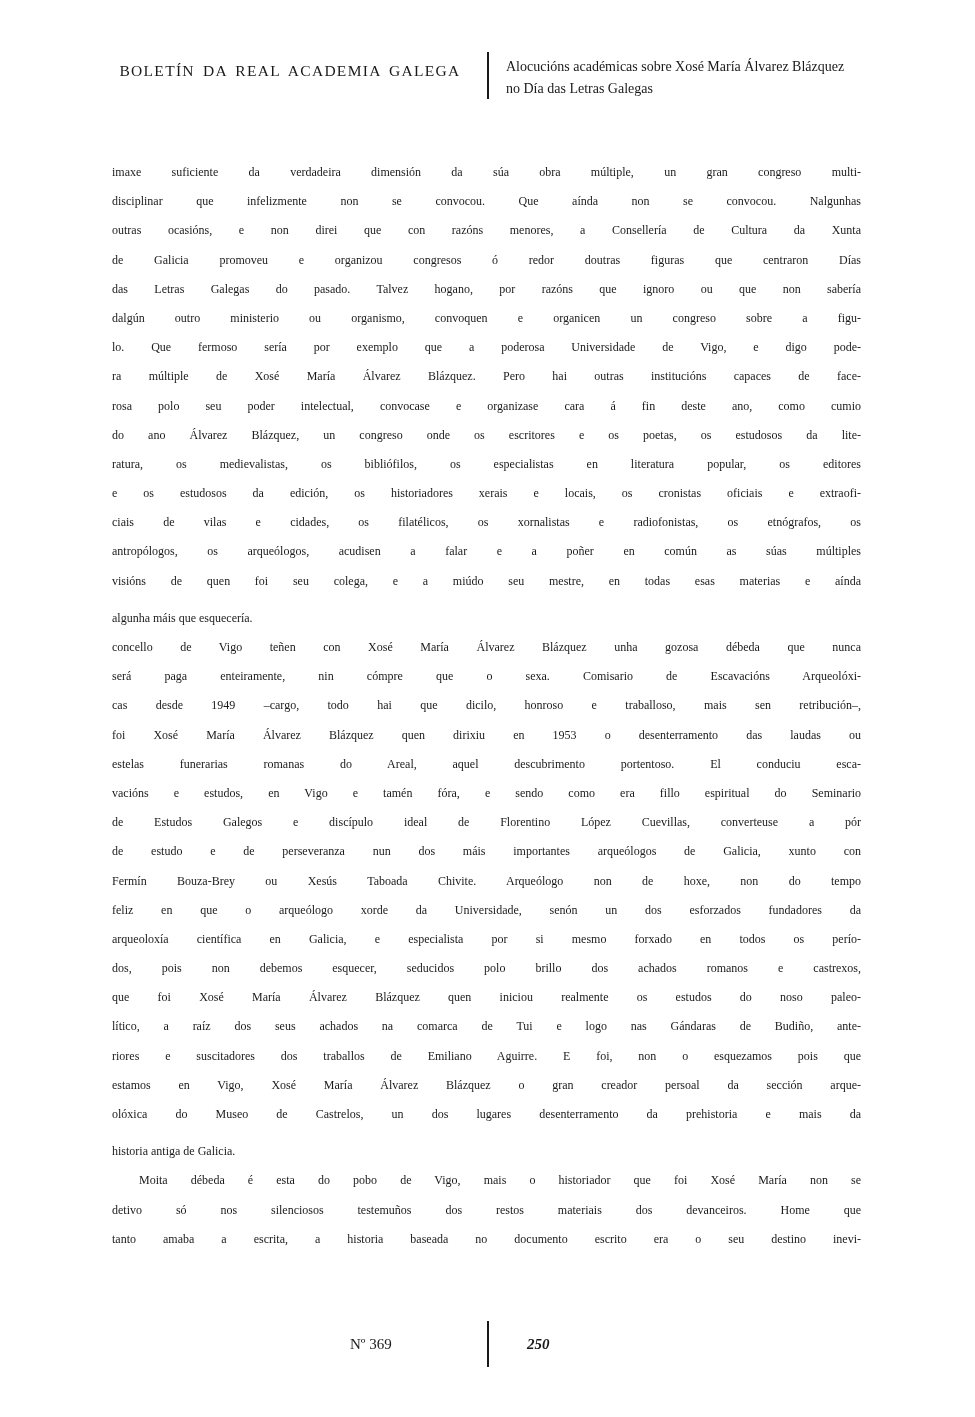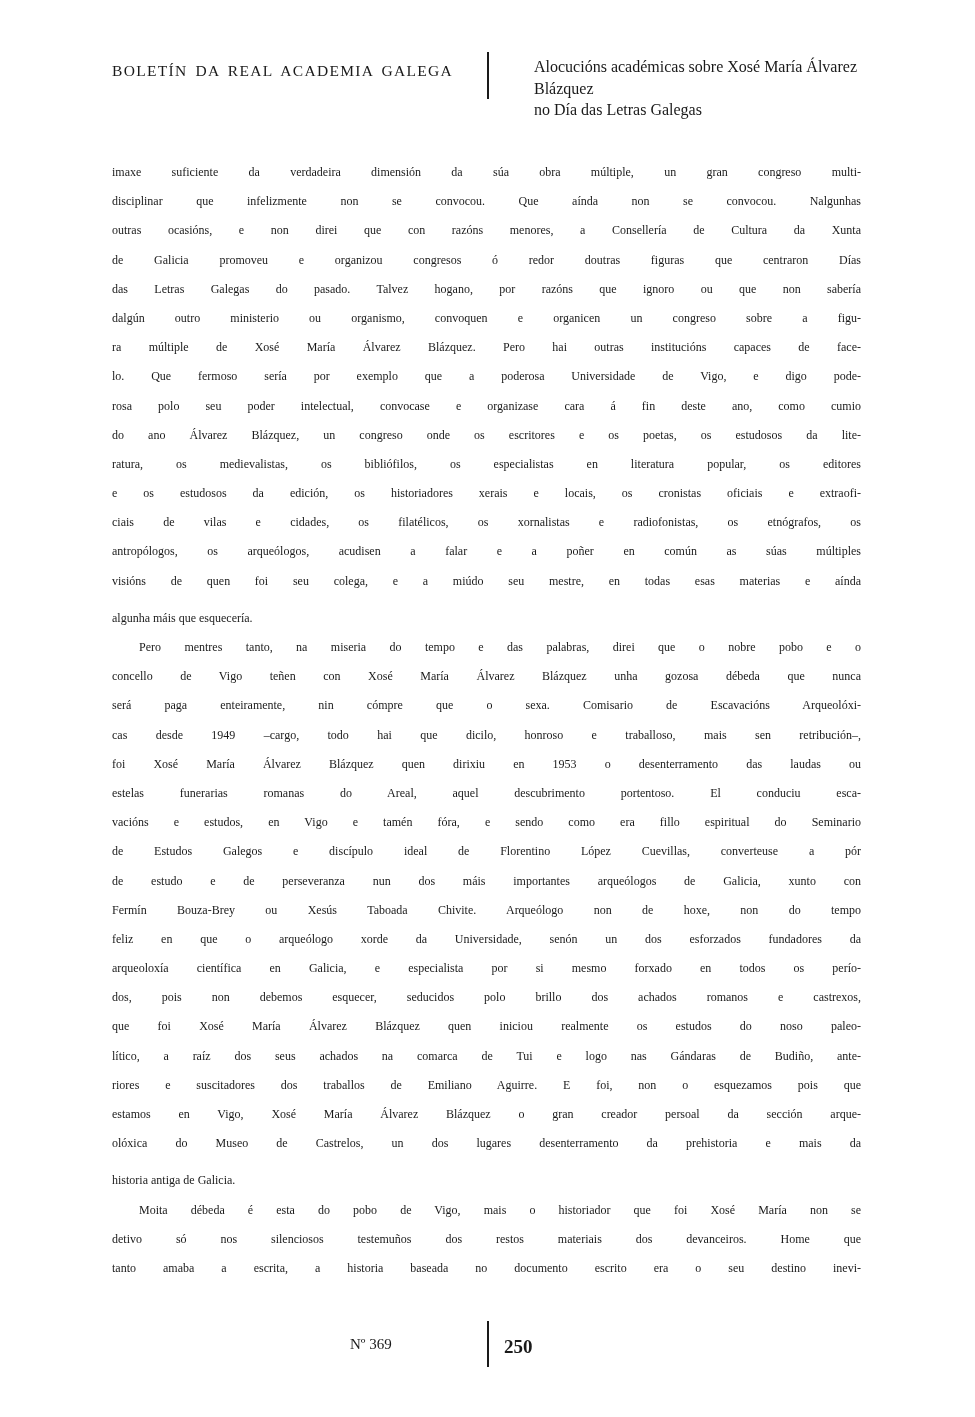--- a/index.html
+++ b/index.html
@@ -12,40 +12,39 @@
     font-family: "Liberation Serif", serif;
     color: #1a1a1a;
     overflow: hidden;
   }
   
   .header-left {
     position: absolute;
     left: 112px;
     top: 62px;
     width: 356px;
-    text-align: left;
+    text-align: center;
     font-size: 15.5px;
     letter-spacing: 1.3px;
     word-spacing: 3px;
     white-space: nowrap;
   }
   .vrule {
     position: absolute;
     width: 1.5px;
     background: #1a1a1a;
   }
   .header-rule { left: 487px; top: 52px; height: 47px; }
   .header-right {
     position: absolute;
     left: 506px;
     top: 56px;
     width: 370px;
-    font-size: 16px;
+    font-size: 14px;
     line-height: 21.5px;
-    margin-left: 28px;
   }
   
   .body-text {
     position: absolute;
     left: 112px;
     top: 158px;
     width: 749px;
     font-size: 12px;
     line-height: 29.2px;
   }
@@ -62,24 +61,25 @@
     position: absolute;
     left: 350px;
     top: 1336px;
     width: 118px;
     text-align: left;
     font-size: 15px;
   }
   .footer-rule { left: 487px; top: 1321px; height: 46px; }
   .footer-page {
     position: absolute;
-    left: 504px;
+    left: 527px;
     top: 1336px;
-    font-size: 19px;
+    font-size: 15px;
     font-weight: bold;
+    font-style: italic;
   }
 </style>
 </head>
 <body>
 
 <div class="page">
 
   <div class="header-left">BOLETÍN DA REAL ACADEMIA GALEGA</div>
 
   <div class="vrule header-rule"></div>
@@ -89,31 +89,30 @@
     <div>no Día das Letras Galegas</div>
   </div>
 
   <div class="body-text">
       <div class="line">imaxe suficiente da verdadeira dimensión da súa obra múltiple, un gran congreso multi-</div>
       <div class="line">disciplinar que infelizmente non se convocou. Que aínda non se convocou. Nalgunhas</div>
       <div class="line">outras ocasións, e non direi que con razóns menores, a Consellería de Cultura da Xunta</div>
       <div class="line">de Galicia promoveu e organizou congresos ó redor doutras figuras que centraron Días</div>
       <div class="line">das Letras Galegas do pasado. Talvez hogano, por razóns que ignoro ou que non sabería</div>
       <div class="line">dalgún outro ministerio ou organismo, convoquen e organicen un congreso sobre a figu-</div>
+      <div class="line">lo. Que fermoso sería por exemplo que a poderosa Universidade de Vigo, e digo pode-</div>
       <div class="line">ra múltiple de Xosé María Álvarez Blázquez. Pero hai outras institucións capaces de face-</div>
-      <div class="line">lo. Que fermoso sería por exemplo que a poderosa Universidade de Vigo, e digo pode-</div>
       <div class="line">rosa polo seu poder intelectual, convocase e organizase cara á fin deste ano, como cumio</div>
       <div class="line">do ano Álvarez Blázquez, un congreso onde os escritores e os poetas, os estudosos da lite-</div>
       <div class="line">ratura, os medievalistas, os bibliófilos, os especialistas en literatura popular, os editores</div>
       <div class="line">e os estudosos da edición, os historiadores xerais e locais, os cronistas oficiais e extraofi-</div>
       <div class="line">ciais de vilas e cidades, os filatélicos, os xornalistas e radiofonistas, os etnógrafos, os</div>
       <div class="line">antropólogos, os arqueólogos, acudisen a falar e a poñer en común as súas múltiples</div>
       <div class="line">visións de quen foi seu colega, e a miúdo seu mestre, en todas esas materias e aínda</div>
       <div class="line no-justify">algunha máis que esquecería.</div>
-      <div class="line indent">Pero mentres tanto, na miseria do tempo e das palabras, direi que o nobre pobo e o</div>
       <div class="line">concello de Vigo teñen con Xosé María Álvarez Blázquez unha gozosa débeda que nunca</div>
       <div class="line">será paga enteiramente, nin cómpre que o sexa. Comisario de Escavacións Arqueolóxi-</div>
       <div class="line">cas desde 1949 –cargo, todo hai que dicilo, honroso e traballoso, mais sen retribución–,</div>
       <div class="line">foi Xosé María Álvarez Blázquez quen dirixiu en 1953 o desenterramento das laudas ou</div>
       <div class="line">estelas funerarias romanas do Areal, aquel descubrimento portentoso. El conduciu esca-</div>
       <div class="line">vacións e estudos, en Vigo e tamén fóra, e sendo como era fillo espiritual do Seminario</div>
       <div class="line">de Estudos Galegos e discípulo ideal de Florentino López Cuevillas, converteuse a pór</div>
       <div class="line">de estudo e de perseveranza nun dos máis importantes arqueólogos de Galicia, xunto con</div>
       <div class="line">Fermín Bouza-Brey ou Xesús Taboada Chivite. Arqueólogo non de hoxe, non do tempo</div>
       <div class="line">feliz en que o arqueólogo xorde da Universidade, senón un dos esforzados fundadores da</div>

